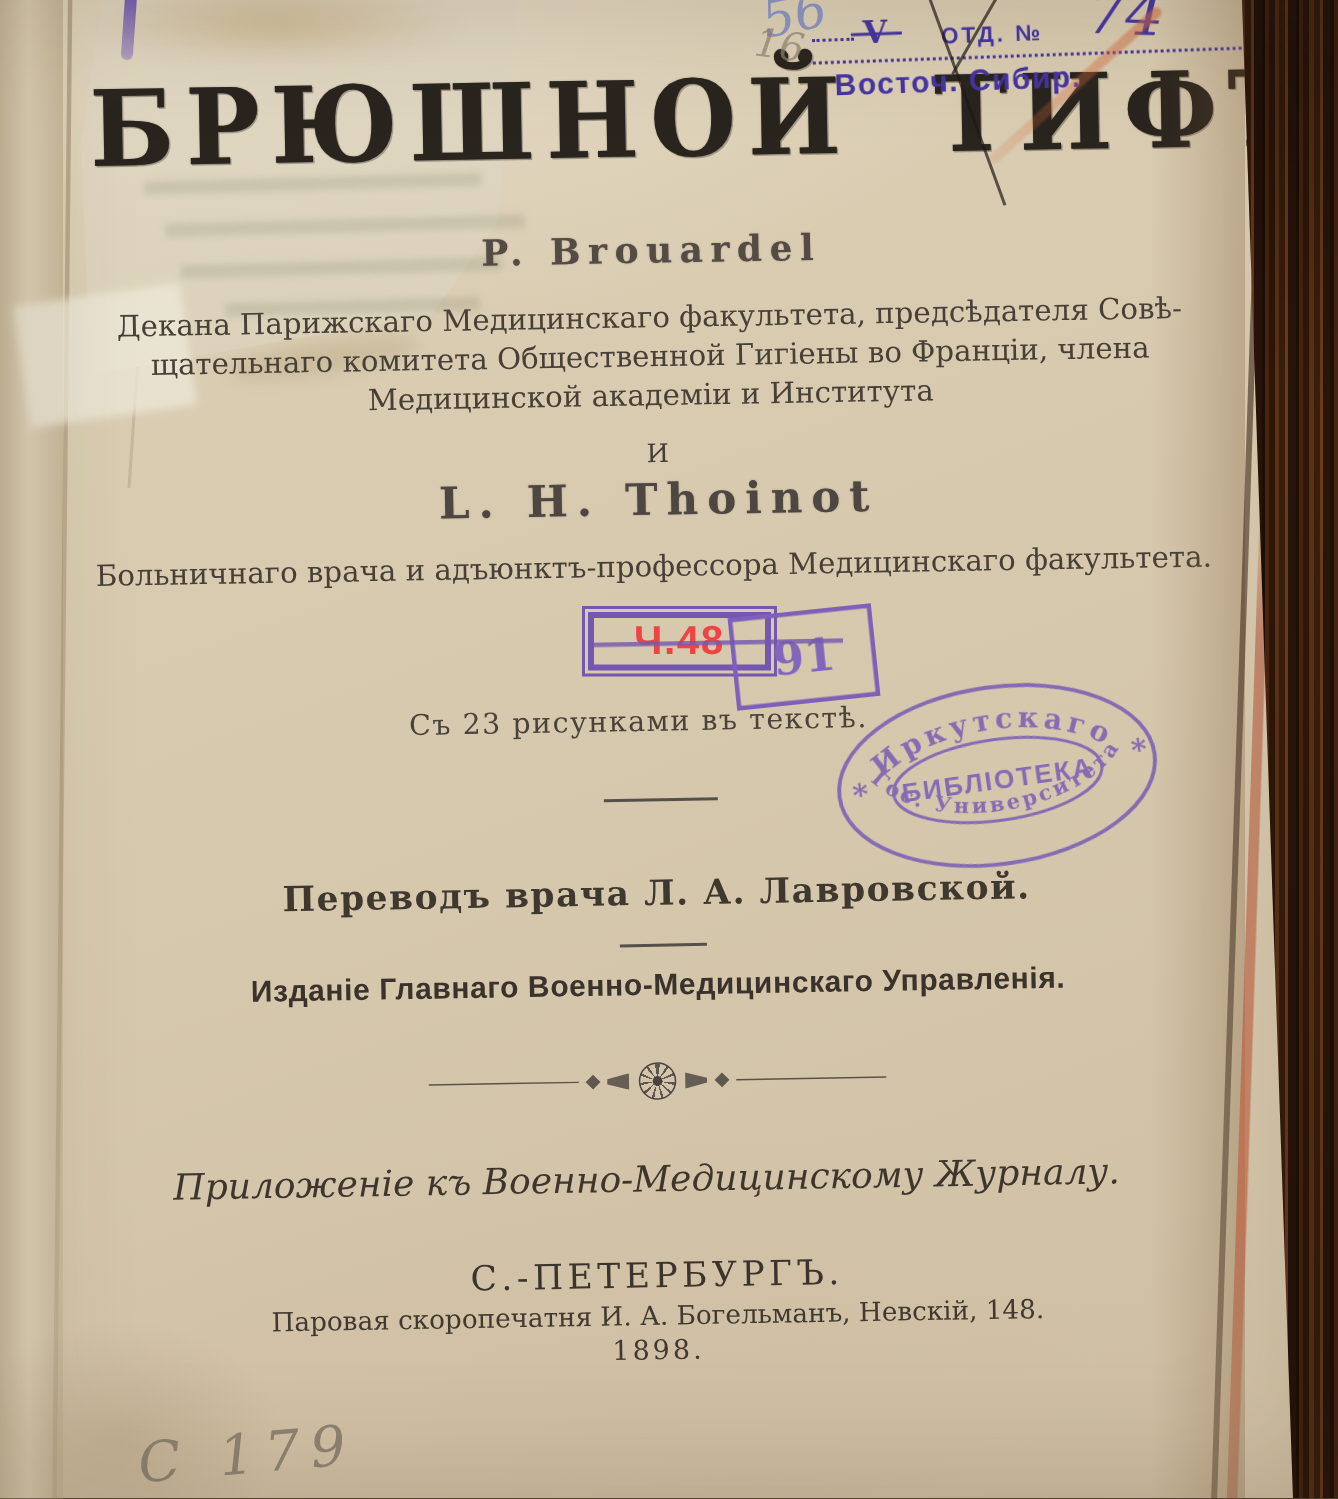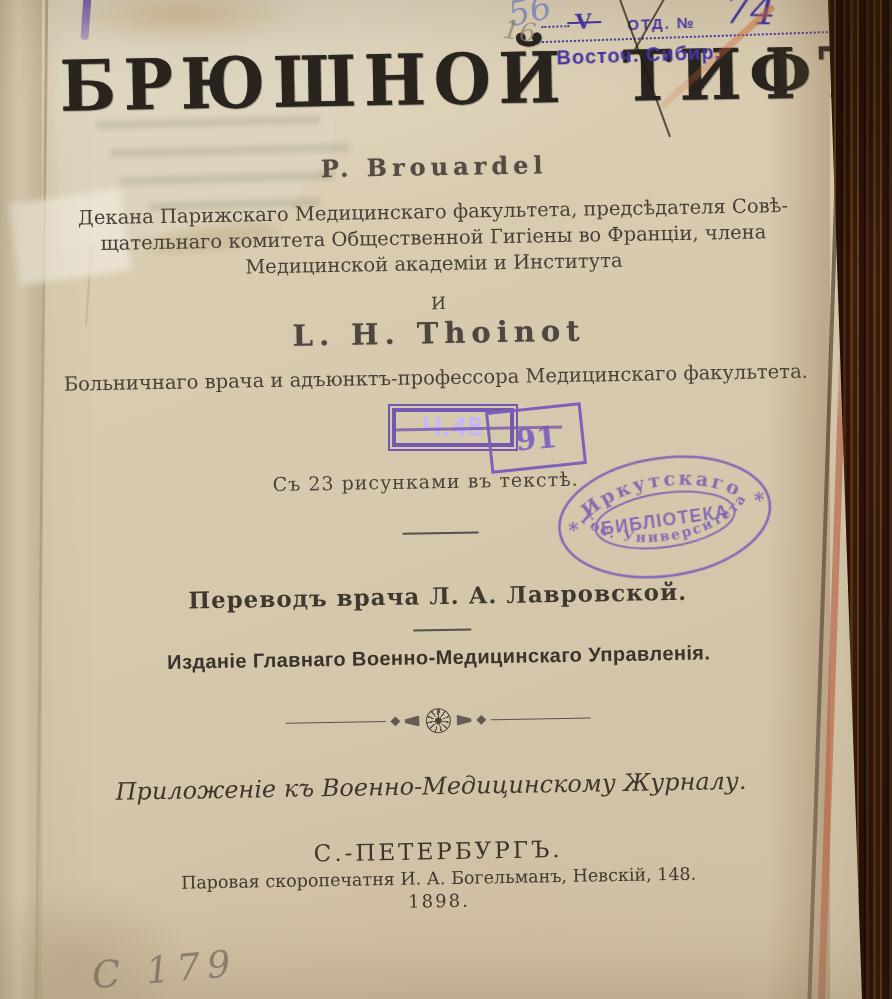--- a/index.html
+++ b/index.html
@@ -69,21 +69,21 @@
     justify-content:center; gap:6px; transform:translateX(-12px); }
   .orn-line { width:100px; height:1.5px; background:#5a534a; }
   .orn-diamond { width:7px; height:7px; background:#4a4440; transform:rotate(45deg); opacity:.85; }
   .orn-wing { width:15px; height:11px; background:#4a4440; opacity:.8; }
   .wing-l { clip-path:polygon(0 35%, 100% 0, 100% 100%, 0 65%); }
   .wing-r { clip-path:polygon(0 0, 100% 35%, 100% 65%, 0 100%); }
   .rosette { width:25px; height:25px; border-radius:50%; border:1.5px solid #4a4440;
     background:radial-gradient(circle at 50% 50%, #4a4440 0 3px, transparent 3.5px),
       repeating-conic-gradient(rgba(74,68,64,.85) 0 9deg, rgba(74,68,64,0) 9deg 32deg); }
   
-  .shelf { position:absolute; color:#c4b5fd; filter:blur(.3px); }
+  .shelf { position:absolute; color:#ef4444; filter:blur(.3px); }
   .boxA { left:388px; top:404px; width:130px; height:47px; border:2.5px solid #7457ae; padding:2px; }
   .boxA-inner { width:100%; height:100%; border:4px solid #7457ae; display:flex; align-items:center; justify-content:center;
     font-family:"Liberation Sans", sans-serif; font-weight:bold; font-size:27px; letter-spacing:1px; }
   .boxB { left:488px; top:407px; width:96px; height:62px; border:3.5px solid #7e60b8; transform:rotate(-6deg);
     display:flex; align-items:center; justify-content:center; font-size:30px; font-weight:bold; color:#8266bb; }
   .strike { position:absolute; left:396px; top:427px; width:166px; height:2.5px; background:rgba(116,87,174,.8);
     transform:rotate(-1deg); filter:blur(.3px); }
   
   .ovalstamp { position:absolute; left:552px; top:452px; width:226px; height:134px;
     transform:rotate(-8deg); opacity:.88; filter:blur(.35px); }

